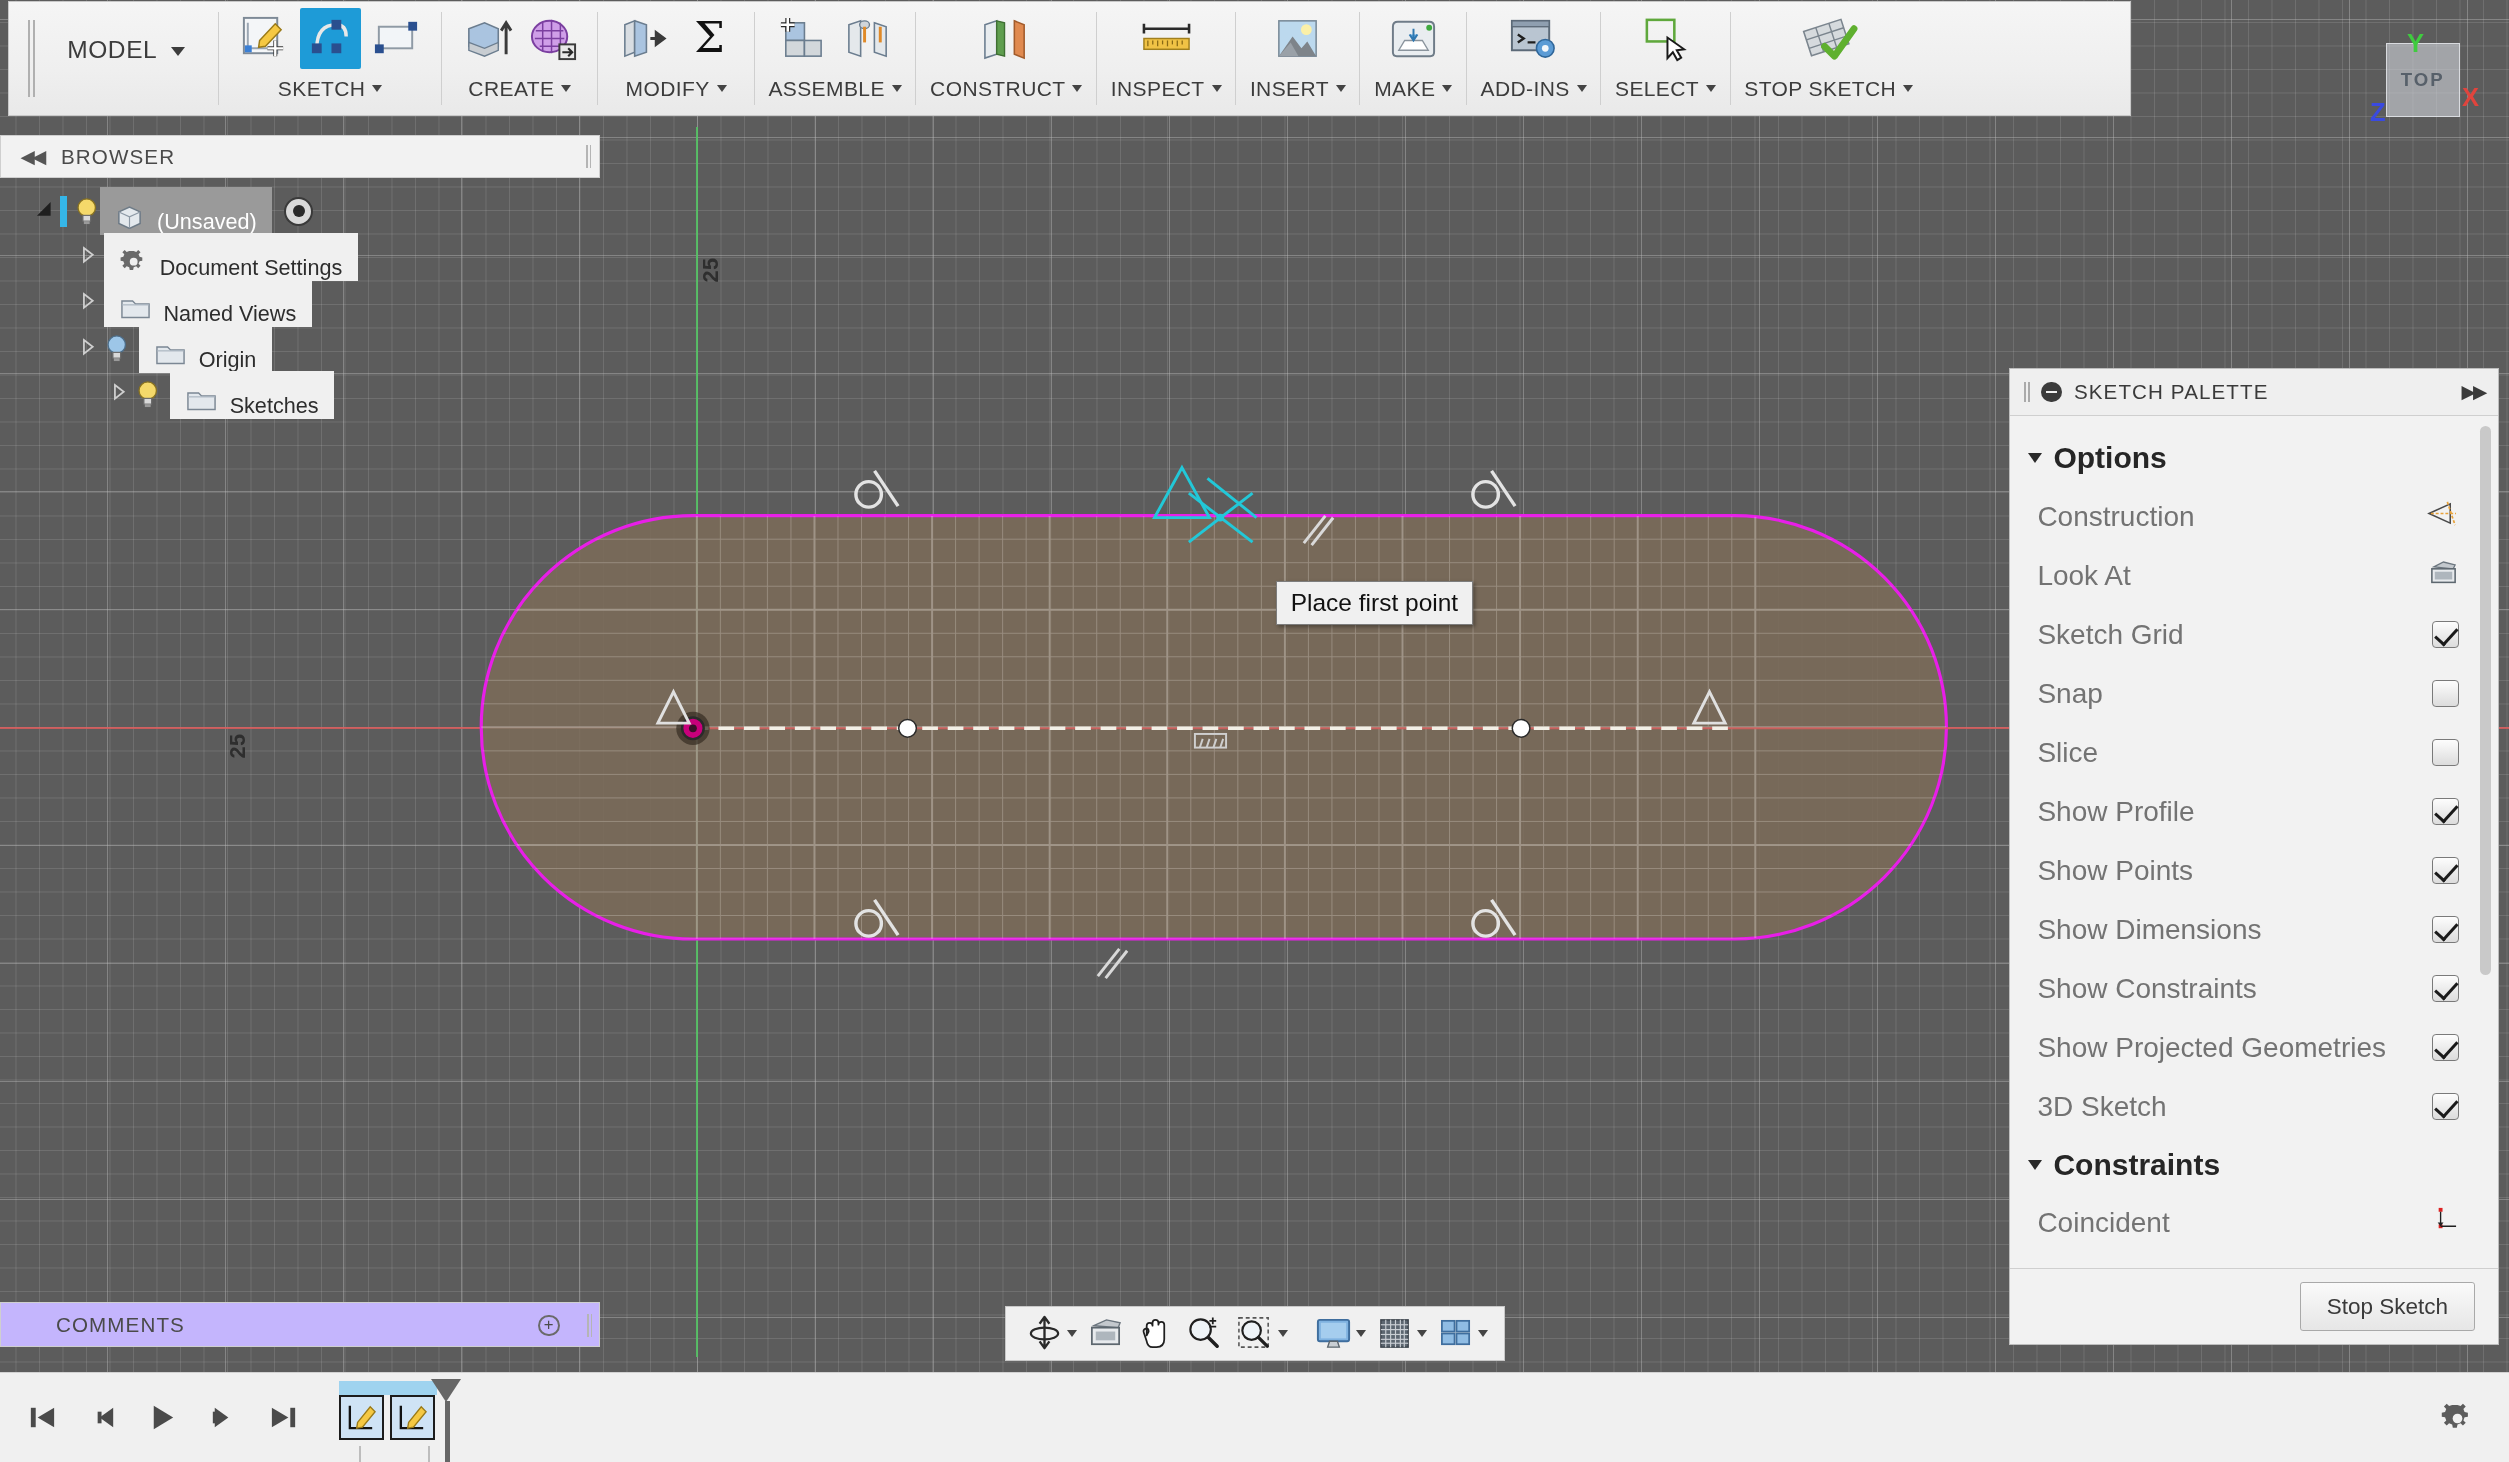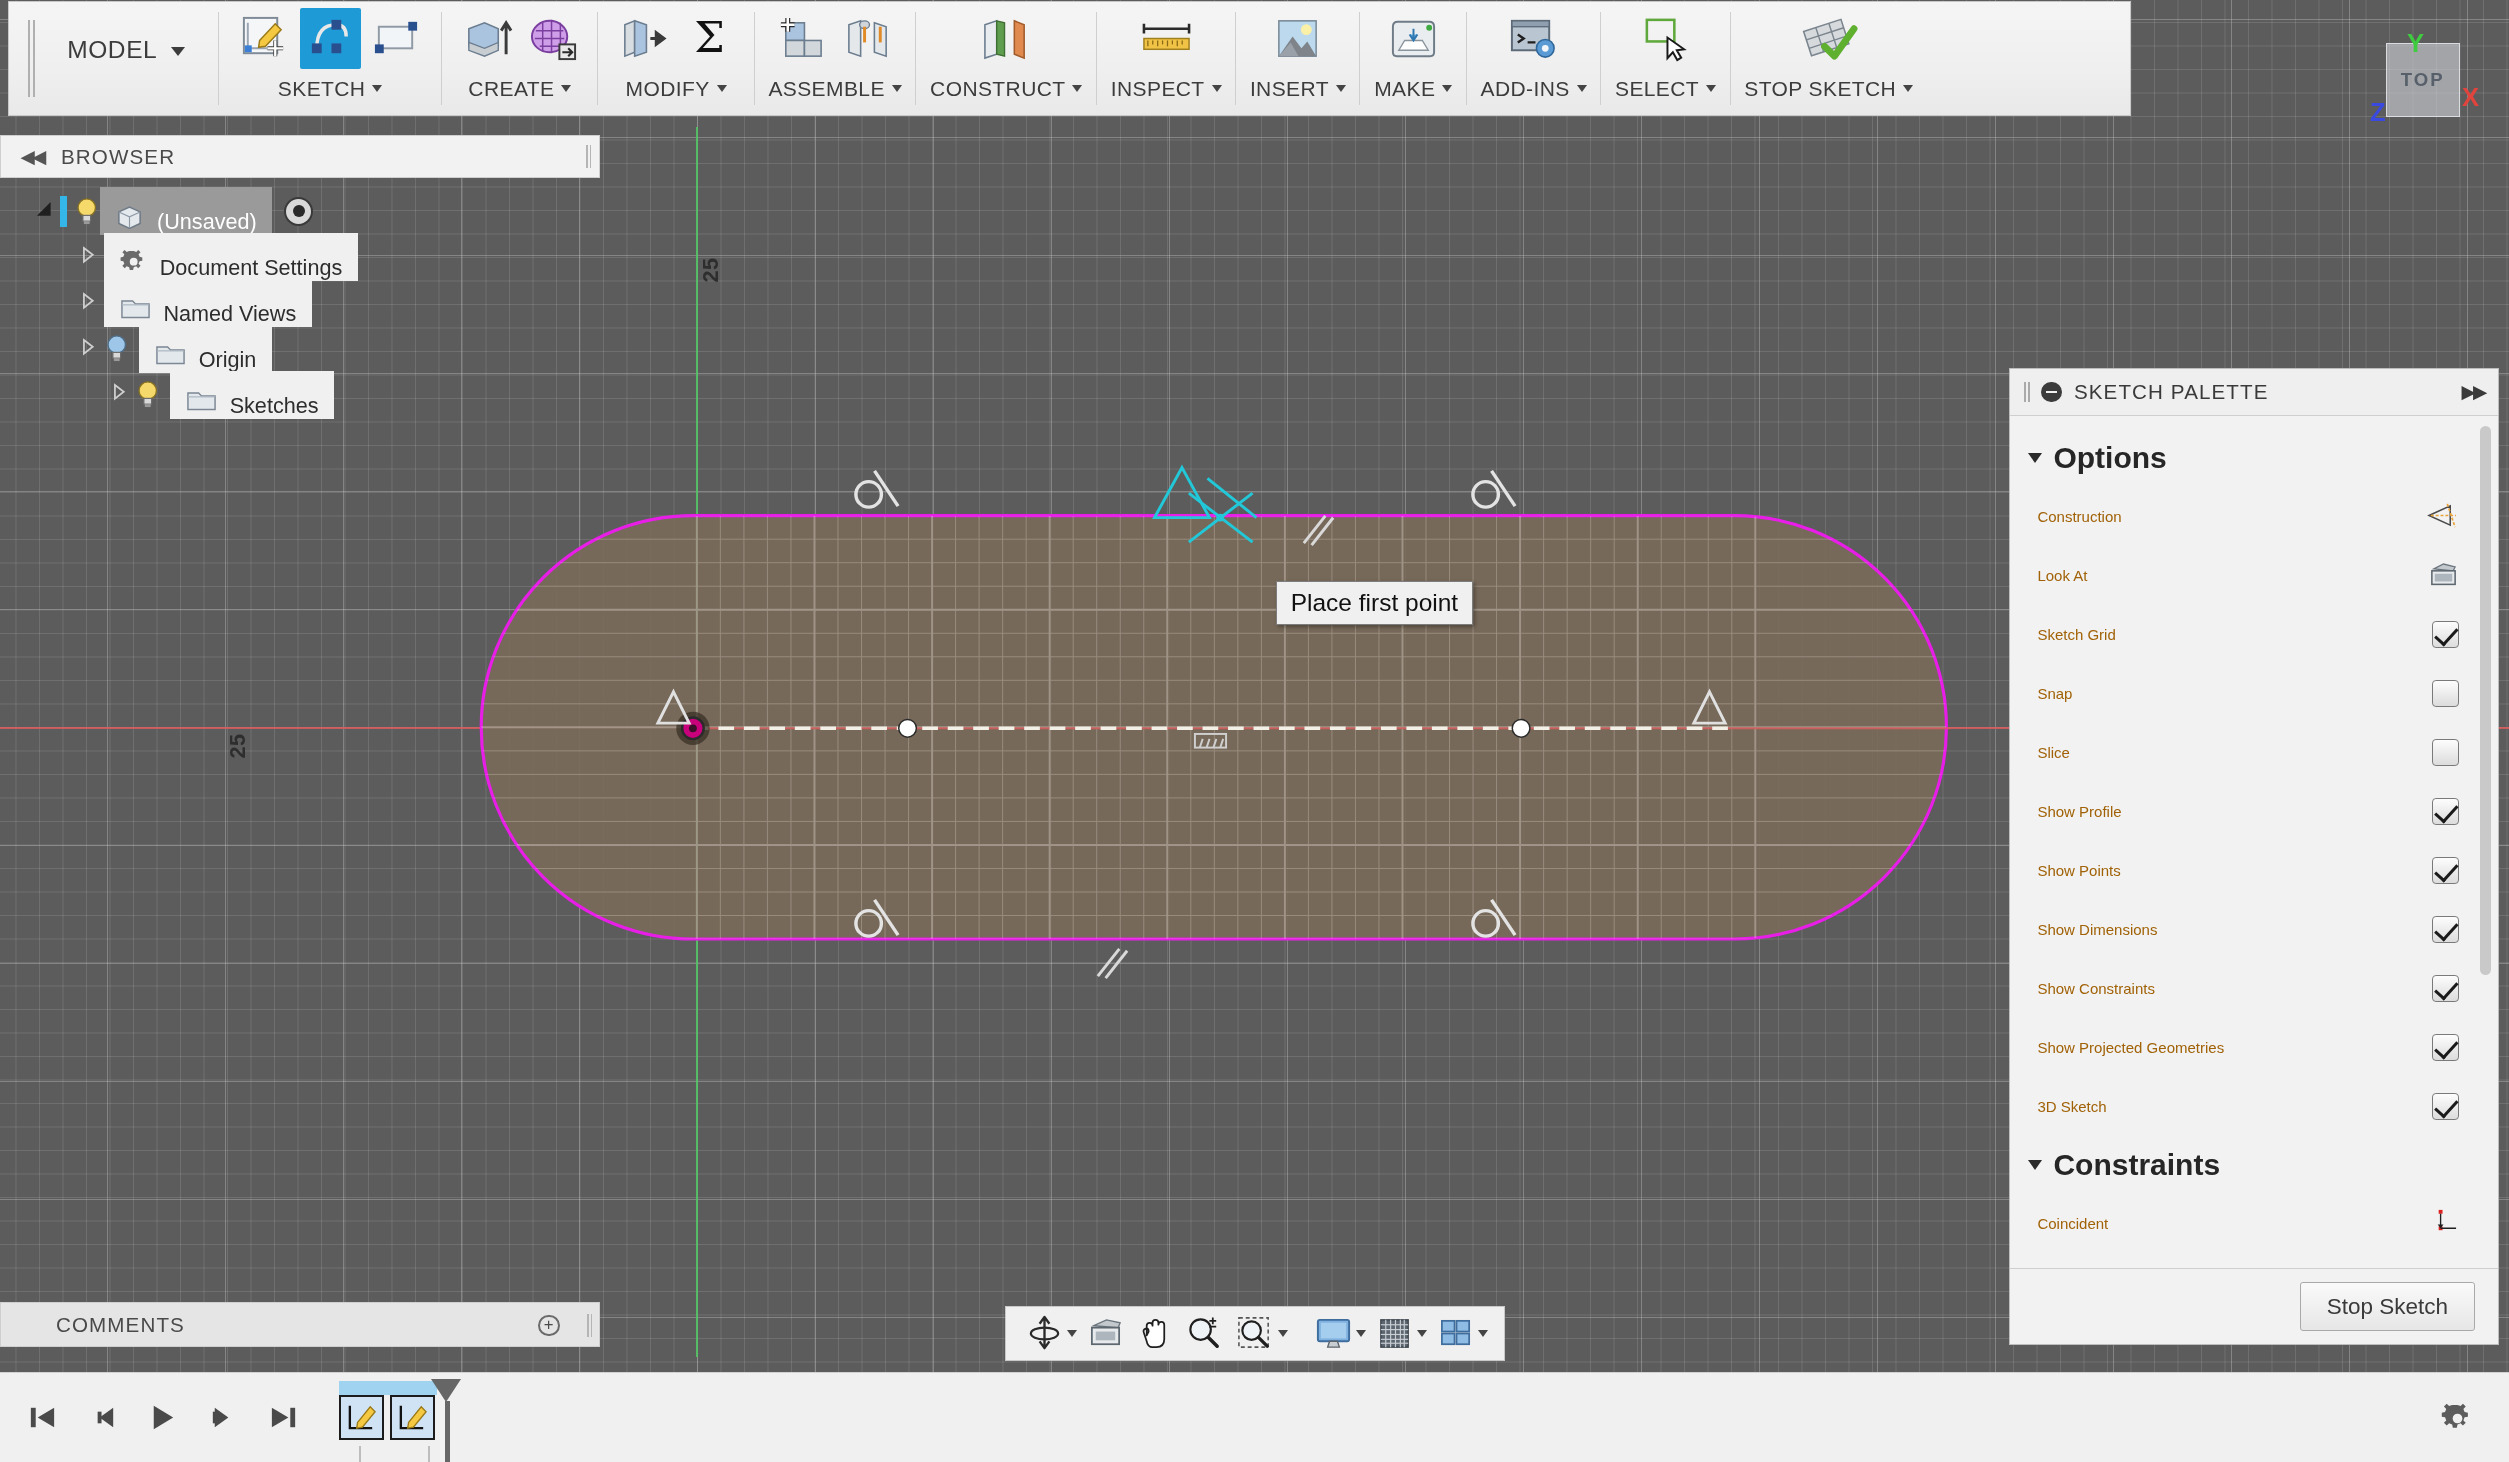--- a/index.html
+++ b/index.html
@@ -94,41 +94,41 @@
   .twisty.open { color:#2b2b2b; }
   .tree-pill { display:flex; align-items:flex-end; gap:12.7px; padding:0 15.7px; height:48px; background:#f0f0f0; color:#2d2d2d; font-size:21.6px; white-space:nowrap;}
   .tree-pill.selected { background:#9a9a9a; color:#fff; }
   .bulb { width:25.5px;height:29px; }
   .sel-bar { width:6.9px; height:31px; background:#35b6e8; margin-right:6.9px; }
   .radio-dot { width:29px;height:29px;border-radius:50%;border:2.9px solid #3a3a3a;background:#d9d9d9;display:flex;align-items:center;justify-content:center;}
   .radio-dot i{ width:11.8px;height:11.8px;border-radius:50%;background:#2a2a2a;display:block;}
 
   
   #comments { position:absolute; left:0px; top:1302px; width:600px; height:45px;
-    background:#e5e5e5; border:1px solid #cfcfcf; display:flex; align-items:center;
+    background:#c4b5fd; border:1px solid #cfcfcf; display:flex; align-items:center;
     font-size:20.6px; color:#4a4a4a; letter-spacing:1.1px; padding-left:55px; }
   #comments .plus { position:absolute; right:39px; top:11.8px; width:21.6px;height:21.6px;
     border-radius:50%; border:2px solid #6a6a6a; color:#4a4a4a; font-size:16.7px;
     display:flex;align-items:center;justify-content:center; line-height:1;}
 
   
   #sketch-palette { position:absolute; left:2009px; top:368px; width:490px; height:977px;
     background:#f2f2f2; border:1px solid #bdbdbd; display:flex; flex-direction:column; }
   #sp-header { height:47px; background:#efefef; border-bottom:1px solid #cfcfcf;
     display:flex; align-items:center; padding:0 13.7px; gap:11.8px; }
   .sp-title { font-size:20.6px; color:#3a3a3a; letter-spacing:1.1px; }
   .dot-minus { width:20.6px;height:20.6px;border-radius:50%;background:#3c3c3c;
     display:flex;align-items:center;justify-content:center; }
   .dot-minus i { width:10.8px;height:2.5px;background:#f2f2f2;display:block; }
   #sp-body { flex:1; overflow:hidden; position:relative; padding-top:13.7px;}
   .sp-section { display:flex; align-items:center; gap:11.8px; padding:11.8px 0 11.8px 17.6px;
     font-size:30px; color:#262626; font-weight:600;}
   .tri { width:0;height:0;border-left:7.8px solid transparent;border-right:7.8px solid transparent;border-top:10.8px solid #2a2a2a; }
   .sp-row { display:flex; align-items:center; justify-content:space-between;
-    height:59px; padding:0 39px 0 27.4px; font-size:15px; color:#a16207; cursor:pointer;}
+    height:59px; padding:0 39px 0 27.4px; font-size:28px; color:#737373; cursor:pointer;}
   .cbox { width:27.4px;height:27.4px;border:1.5px solid #7a7a7a;border-radius:3.9px;
     background:linear-gradient(to bottom,#fdfdfd,#dcdcdc); position:relative; }
   .cbox.on::after { content:""; position:absolute; left:7.8px; top:1px; width:9.8px;height:18.6px;
     border:solid #1a1a1a; border-width:0 3.4px 3.4px 0; transform:rotate(42deg); }
   #sp-scroll { position:absolute; right:6.9px; top:9.8px; width:10.8px; height:549px;
     background:#c9c9c9; border-radius:5.9px; }
   #sp-footer { height:76px; border-top:1px solid #cfcfcf; display:flex;
     align-items:center; justify-content:flex-end; padding-right:23.5px; }
   #stop-sketch-btn { padding:10.8px 25.5px; font-size:22.5px; color:#3a3a3a;
     background:linear-gradient(to bottom,#fafafa,#e6e6e6); border:1px solid #a9a9a9;

